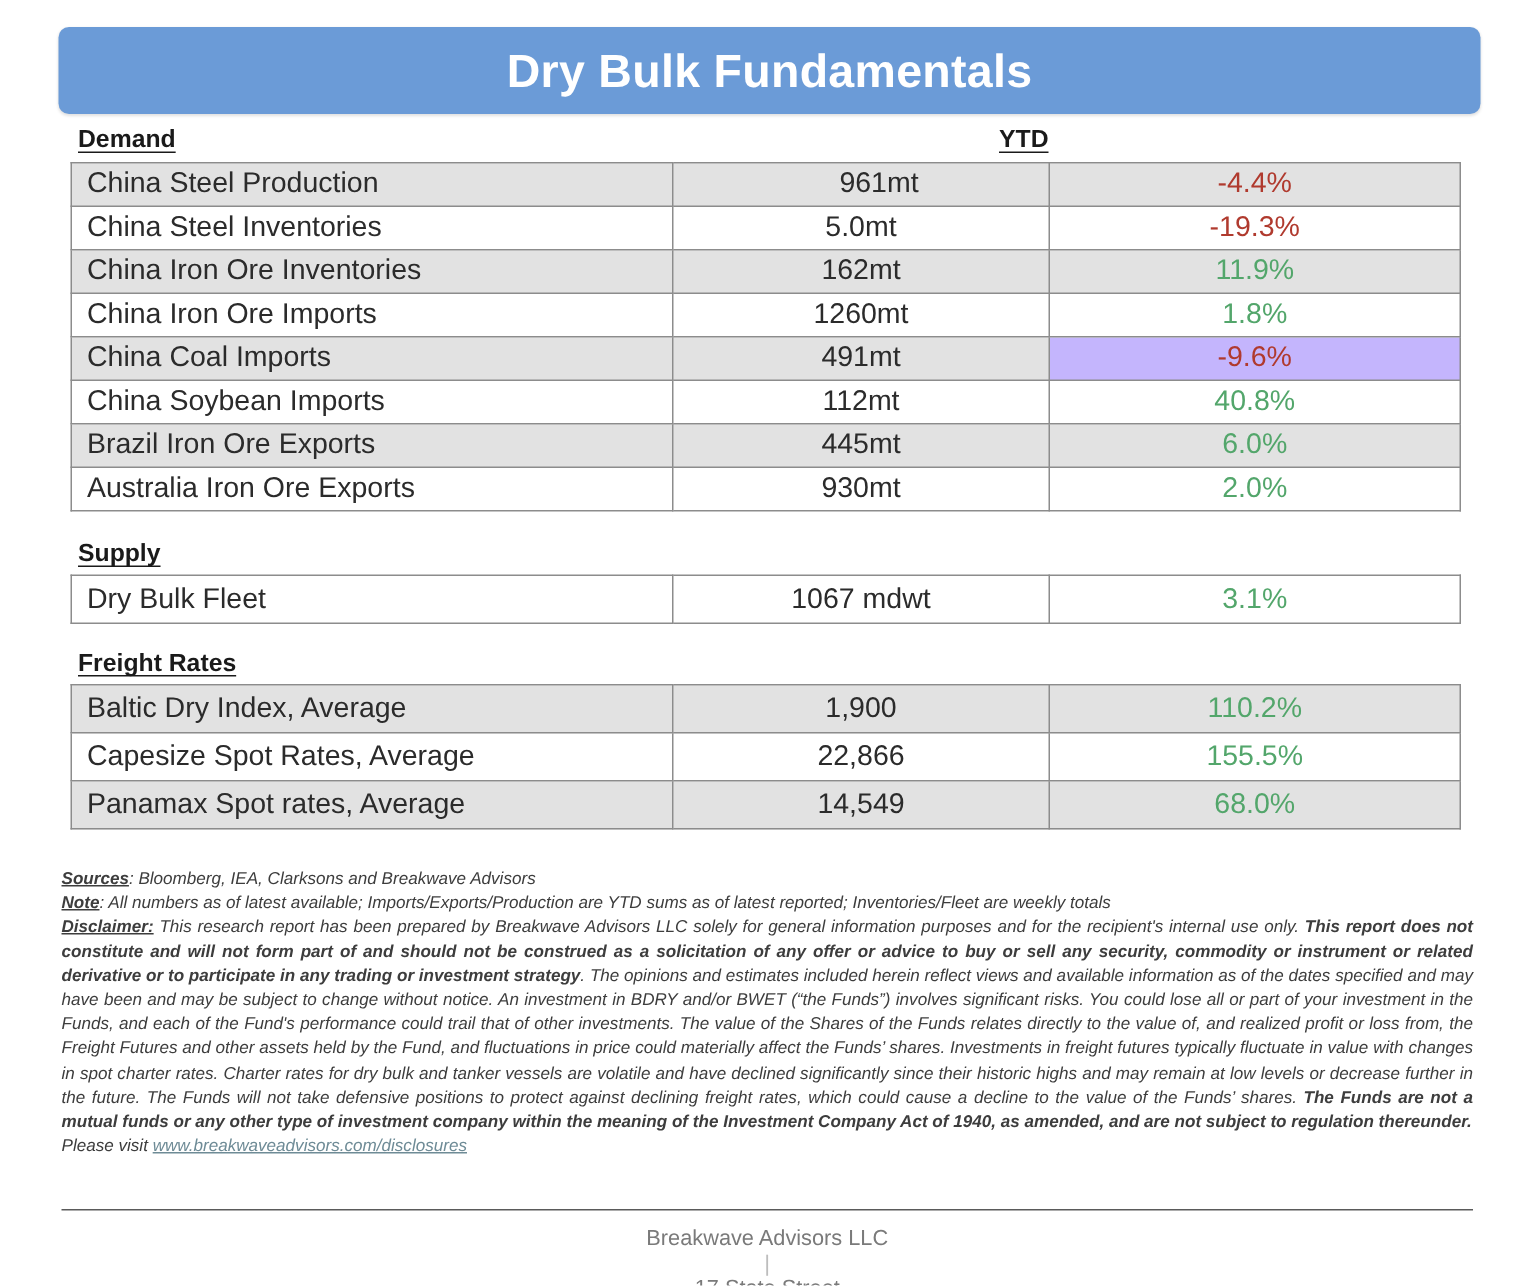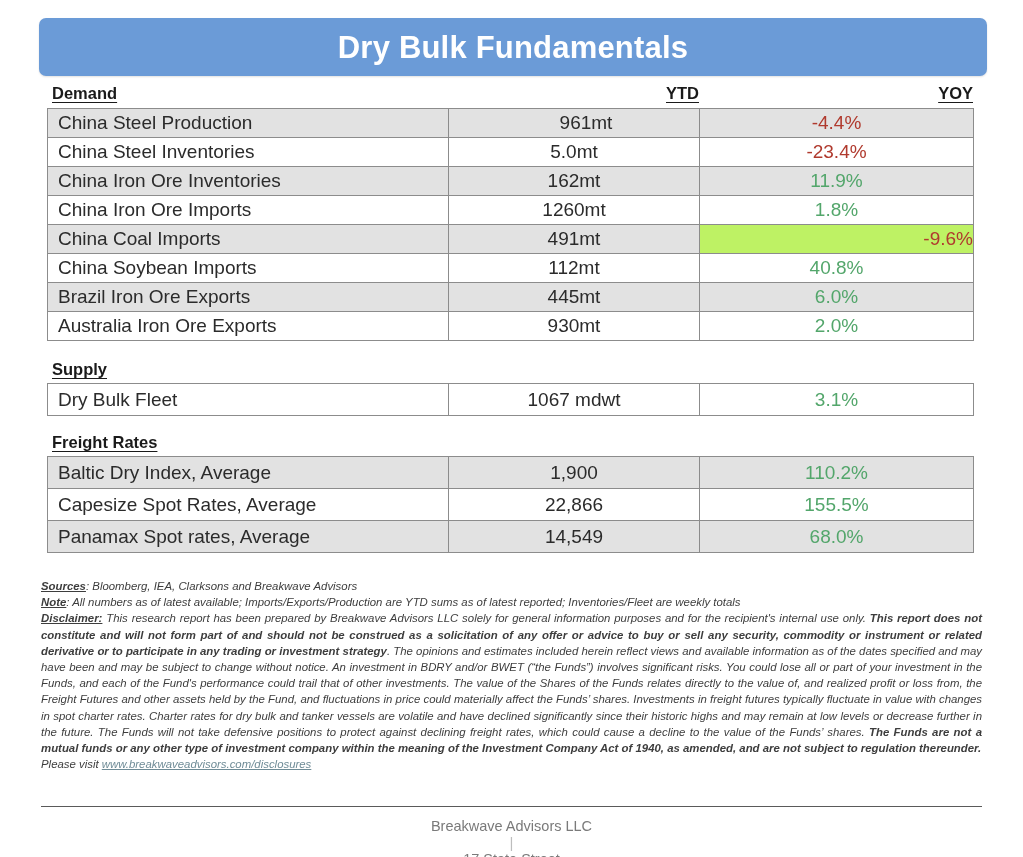--- a/index.html
+++ b/index.html
@@ -172,48 +172,47 @@
 <div class="page">
 
   <div class="top-sliver"></div>
 
   <div class="banner" style="background: rgb(107, 155, 215);">
     <div class="banner-title">Dry Bulk Fundamentals</div>
   </div>
 
   <div class="section-label" style="top:84px;">Demand</div>
   <div class="col-head ytd" style="top:84px;">YTD</div>
-  <div class="col-head yoy" style="top:84px;">YOY</div>
 
   <table class="tbl demand" id="tbl-demand" style="top:108px;">
       <tbody>
         <tr class="shaded">
           <td class="c-name" style="background: rgb(226, 226, 226);">China Steel Production</td>
           <td class="c-ytd" style="background: rgb(226, 226, 226); padding-left: 24px;">961mt</td>
           <td class="c-yoy neg" style="color: rgb(176, 58, 46); background: rgb(226, 226, 226);">-4.4%</td>
         </tr>
         <tr>
           <td class="c-name">China Steel Inventories</td>
           <td class="c-ytd">5.0mt</td>
-          <td class="c-yoy neg" style="color: rgb(176, 58, 46);">-23.4%</td>
+          <td class="c-yoy neg" style="color: rgb(176, 58, 46);">-19.3%</td>
         </tr>
         <tr class="shaded">
           <td class="c-name" style="background: rgb(226, 226, 226);">China Iron Ore Inventories</td>
           <td class="c-ytd" style="background: rgb(226, 226, 226);">162mt</td>
           <td class="c-yoy pos" style="color: rgb(83, 166, 107); background: rgb(226, 226, 226);">11.9%</td>
         </tr>
         <tr>
           <td class="c-name">China Iron Ore Imports</td>
           <td class="c-ytd">1260mt</td>
           <td class="c-yoy pos" style="color: rgb(83, 166, 107);">1.8%</td>
         </tr>
         <tr class="shaded">
           <td class="c-name" style="background: rgb(226, 226, 226);">China Coal Imports</td>
           <td class="c-ytd" style="background: rgb(226, 226, 226);">491mt</td>
-          <td class="c-yoy neg" style="color: rgb(176, 58, 46); background: #bef264; text-align: right;">-9.6%</td>
+          <td class="c-yoy neg" style="color: rgb(176, 58, 46); background: #c4b5fd;">-9.6%</td>
         </tr>
         <tr>
           <td class="c-name">China Soybean Imports</td>
           <td class="c-ytd">112mt</td>
           <td class="c-yoy pos" style="color: rgb(83, 166, 107);">40.8%</td>
         </tr>
         <tr class="shaded">
           <td class="c-name" style="background: rgb(226, 226, 226);">Brazil Iron Ore Exports</td>
           <td class="c-ytd" style="background: rgb(226, 226, 226);">445mt</td>
           <td class="c-yoy pos" style="color: rgb(83, 166, 107); background: rgb(226, 226, 226);">6.0%</td>

